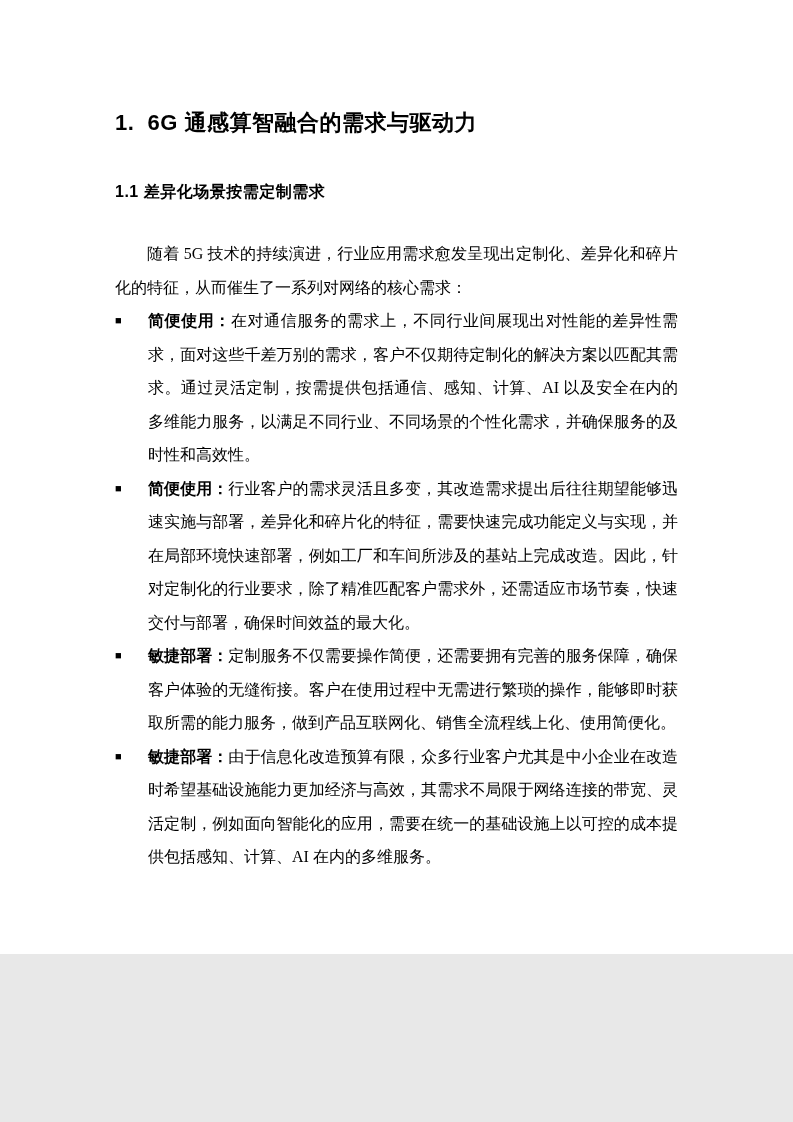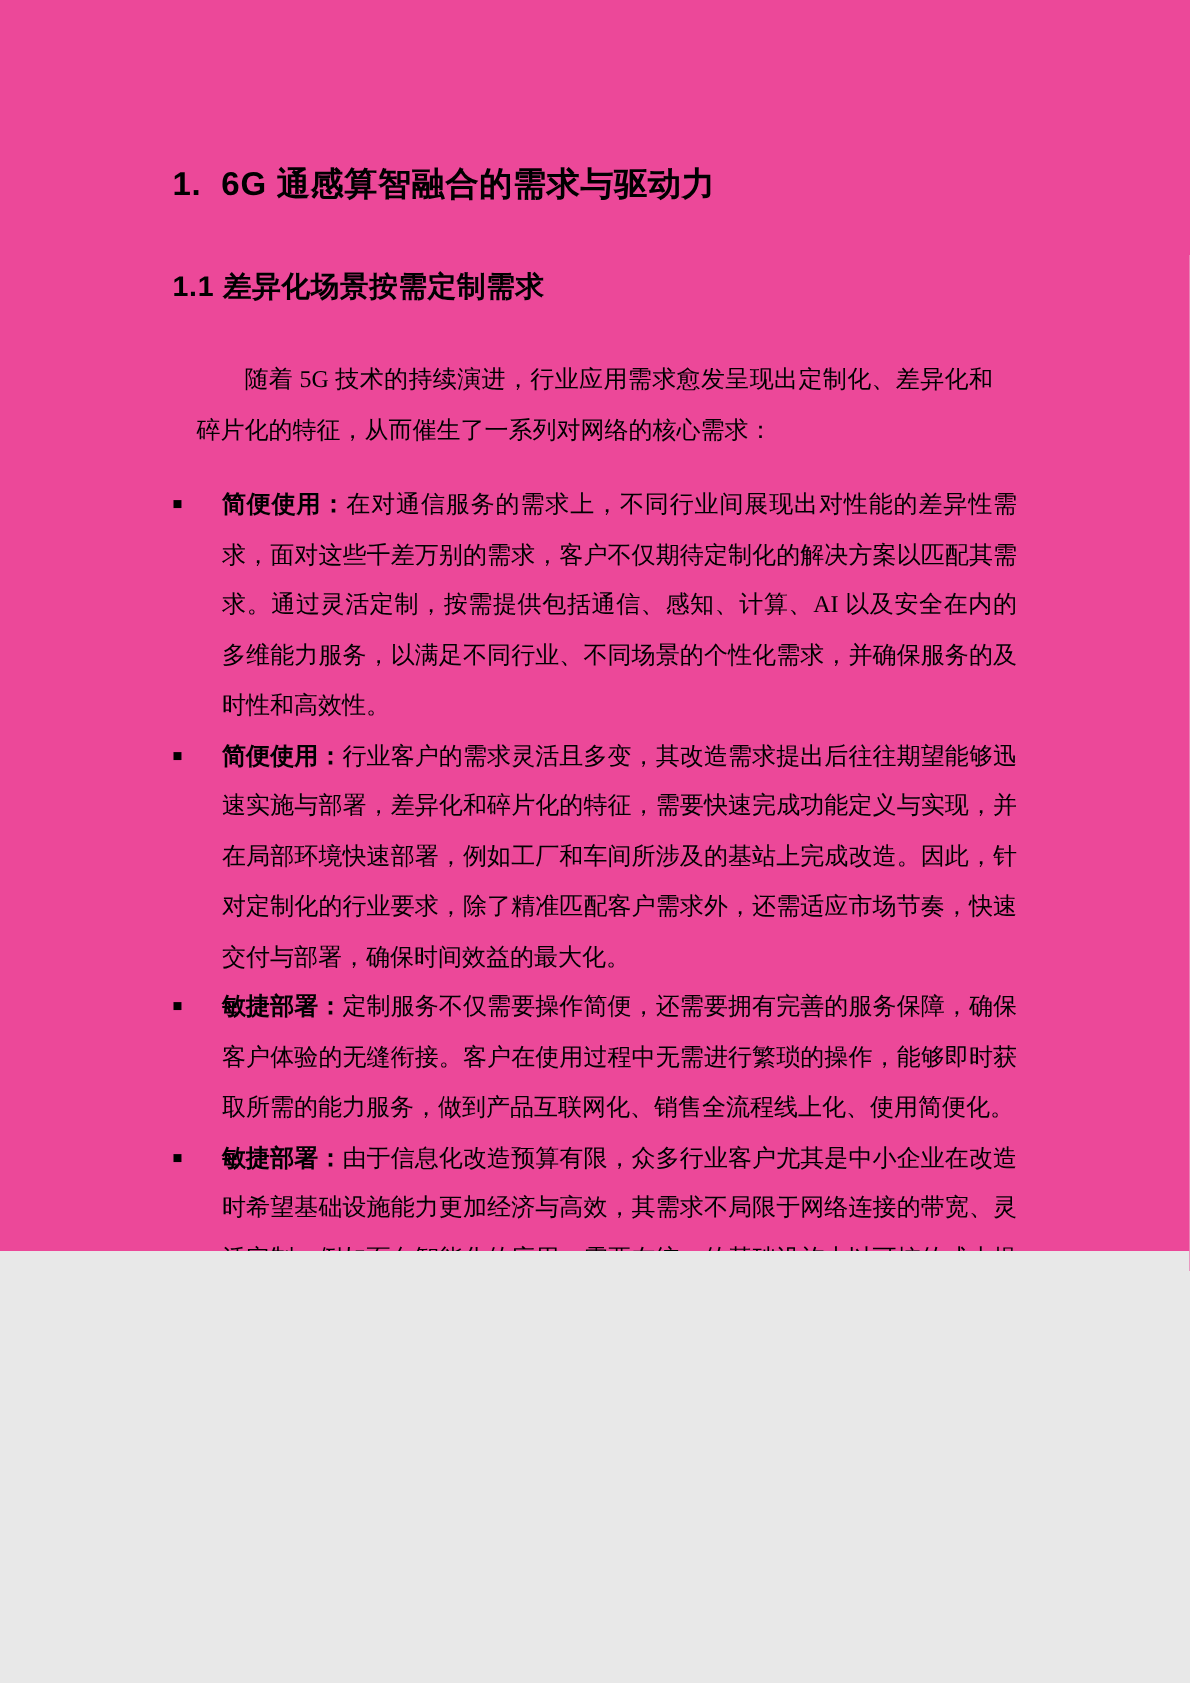--- a/index.html
+++ b/index.html
@@ -3,55 +3,55 @@
 <meta charset="utf-8">
 <style>
   html, body { margin: 0; padding: 0; }
   body {
     width: 793px; height: 1122px;
     background: #e8e8e8;
     font-family: "Liberation Serif", serif;
   }
   .page {
     position: relative;
-    width: 793px; height: 834px;
-    background: #ec4899;
+    width: 793px; height: 954px;
+    background: #ffffff;
     color: #000000;
     overflow: hidden;
   }
   .content {
     position: absolute;
     left: 115px; top: 110px;
     width: 563px;
   }
   .doc-title {
     font-family: "Liberation Sans", sans-serif;
     font-size: 22px;
     font-weight: 700;
     line-height: 26px;
     letter-spacing: 0.5px;
     white-space: pre-wrap;
     margin: 0 0 44px 0;
   }
   .section-title {
     font-family: "Liberation Sans", sans-serif;
-    font-size: 19px;
+    font-size: 16px;
     font-weight: 700;
     line-height: 24px;
     letter-spacing: 0.5px;
     white-space: pre-wrap;
     margin: 0 0 33px 0;
   }
   .body-text {
     font-size: 16px;
     line-height: 33.5px;
     text-align: justify;
   }
   p.para {
-    margin: 16px;
+    margin: 0;
     text-indent: 32px;
   }
   ul.req-list {
     margin: 0;
     padding: 0;
     list-style: none;
   }
   li.req-item {
     display: flex;
     align-items: flex-start;

